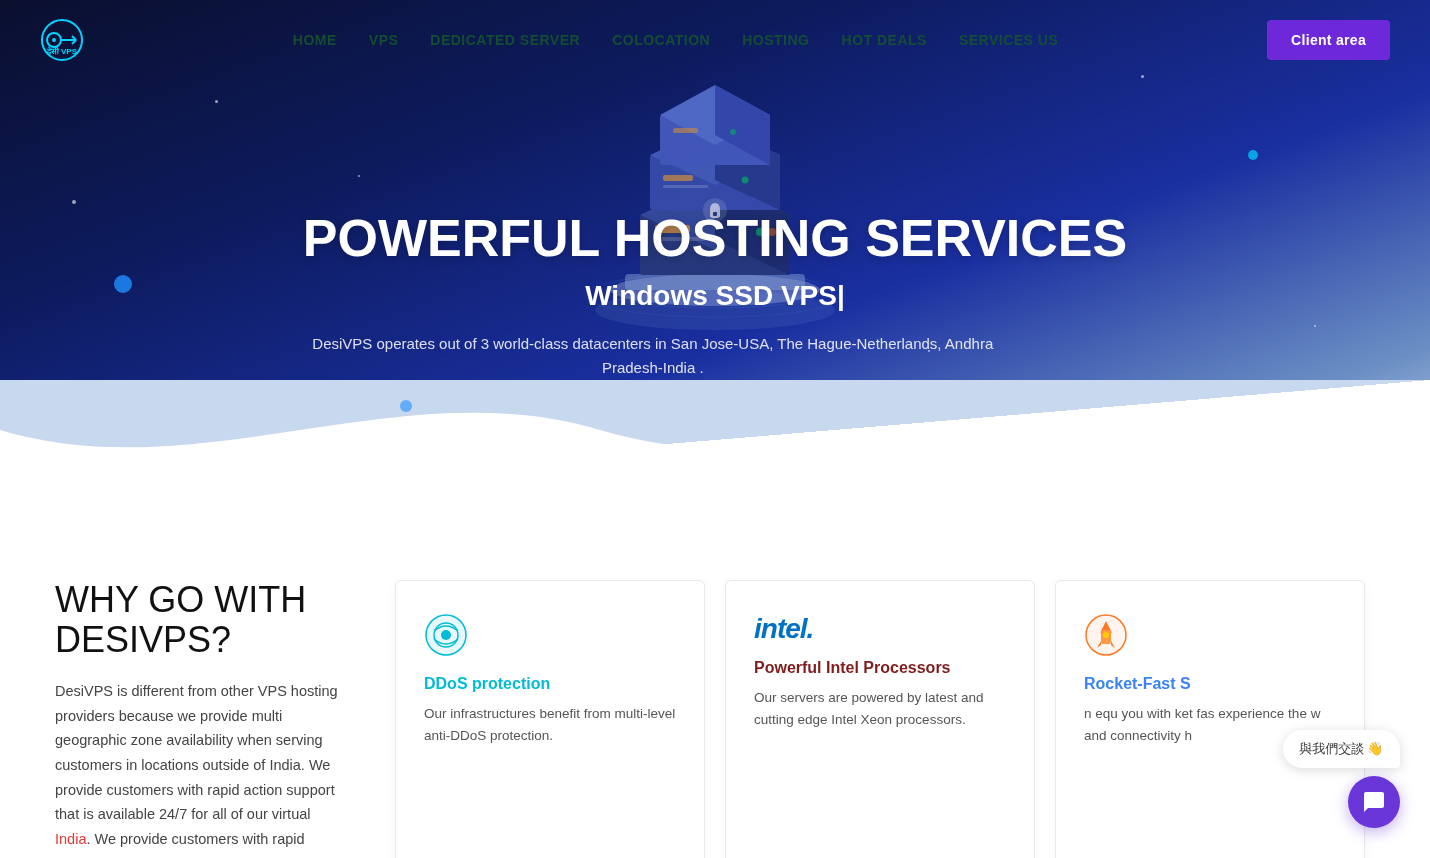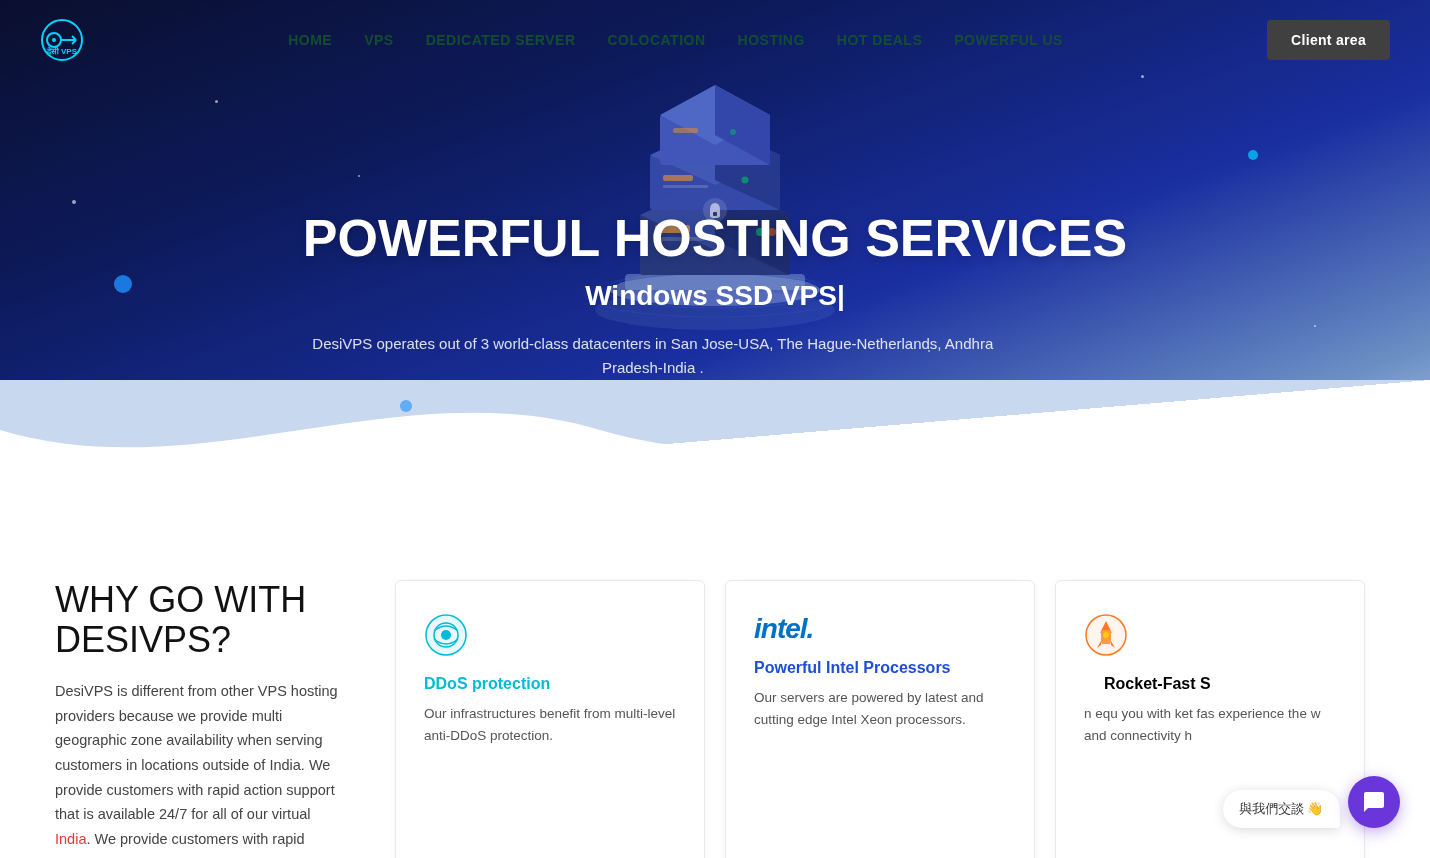--- a/index.html
+++ b/index.html
@@ -34,21 +34,21 @@
     }
     .nav-links a {
       color: #14532d;
       text-decoration: none;
       font-size: 14px;
       font-weight: 600;
       letter-spacing: 0.5px;
       opacity: 0.9;
     }
     .client-area-btn {
-      background: #404040;
+      background: #6d28d9;
       color: #fff;
       border: none;
       padding: 12px 24px;
       border-radius: 4px;
       font-size: 14px;
       font-weight: 700;
       cursor: pointer;
       letter-spacing: 0.3px;
     }
 
@@ -178,21 +178,21 @@
       width: 44px;
       height: 44px;
       margin-bottom: 14px;
     }
     .feature-title {
       font-size: 16px;
       font-weight: 700;
       margin-bottom: 10px;
     }
     .feature-title.cyan { color: #00bcd4; }
-    .feature-title.orange { color: #000000; margin-left: 20px; }
+    .feature-title.orange { color: #3b82f6; }
     .feature-desc {
       font-size: 13.5px;
       color: #555;
       line-height: 1.6;
     }
 
     
     .intel-logo {
       font-size: 28px;
       font-weight: 900;
@@ -204,21 +204,21 @@
     }
     .intel-dot { color: #0071c5; }
 
     
     .chat-widget {
       position: fixed;
       bottom: 30px;
       right: 30px;
       z-index: 999;
       display: flex;
-      flex-direction: row;
+      flex-direction: column;
       align-items: flex-end;
       gap: 8px;
     }
     .chat-bubble {
       background: #fff;
       border-radius: 20px 20px 4px 20px;
       padding: 10px 16px;
       font-size: 13px;
       color: #333;
       box-shadow: 0 2px 12px rgba(0,0,0,0.15);
@@ -264,21 +264,21 @@
     </svg>
   </a>
 
   <ul class="nav-links">
     <li><a href="#">HOME</a></li>
     <li><a href="#">VPS</a></li>
     <li><a href="#">DEDICATED SERVER</a></li>
     <li><a href="#">COLOCATION</a></li>
     <li><a href="#">HOSTING</a></li>
     <li><a href="#">HOT DEALS</a></li>
-    <li><a href="#">POWERFUL US</a></li>
+    <li><a href="#">SERVICES US</a></li>
   </ul>
 
   <button class="client-area-btn">Client area</button>
 </nav>
 
 <section class="hero">
 
   <div class="blue-dot" style="width:18px;height:18px;left:8%;top:55%;opacity:0.8;"></div>
   <div class="blue-dot" style="width:12px;height:12px;left:28%;top:80%;opacity:0.6;"></div>
   <div class="teal-dot" style="width:10px;height:10px;right:12%;top:30%;opacity:0.7;"></div>
@@ -363,21 +363,21 @@
         <path d="M10,26 Q22,36 34,26" fill="none" stroke="#00bcd4" stroke-width="1.5"></path>
       </svg>
       <div class="feature-title cyan">DDoS protection</div>
       <p class="feature-desc">Our infrastructures benefit from multi-level anti-DDoS protection.</p>
     </div>
 
     <div class="feature-card">
       <div style="margin-bottom:14px;">
         <span class="intel-logo">intel<span class="intel-dot">.</span></span>
       </div>
-      <div class="feature-title" style="color:#1d4ed8;">Powerful Intel Processors</div>
+      <div class="feature-title" style="color:#7f1d1d;">Powerful Intel Processors</div>
       <p class="feature-desc">Our servers are powered by latest and cutting edge Intel Xeon processors.</p>
     </div>
 
     <div class="feature-card" style="overflow:hidden;">
       <svg class="feature-icon" viewBox="0 0 44 44">
         <circle cx="22" cy="22" r="20" fill="#fff5ee" stroke="#ff7722" stroke-width="1.5"></circle>
         <path d="M22,8 L28,20 L22,18 L16,20 Z" fill="#ff7722"></path>
         <rect x="17" y="17" width="10" height="14" rx="2" fill="#ff9944"></rect>
         <path d="M17,28 L13,35 L17,32 Z" fill="#ff7722"></path>
         <path d="M27,28 L31,35 L27,32 Z" fill="#ff7722"></path>

